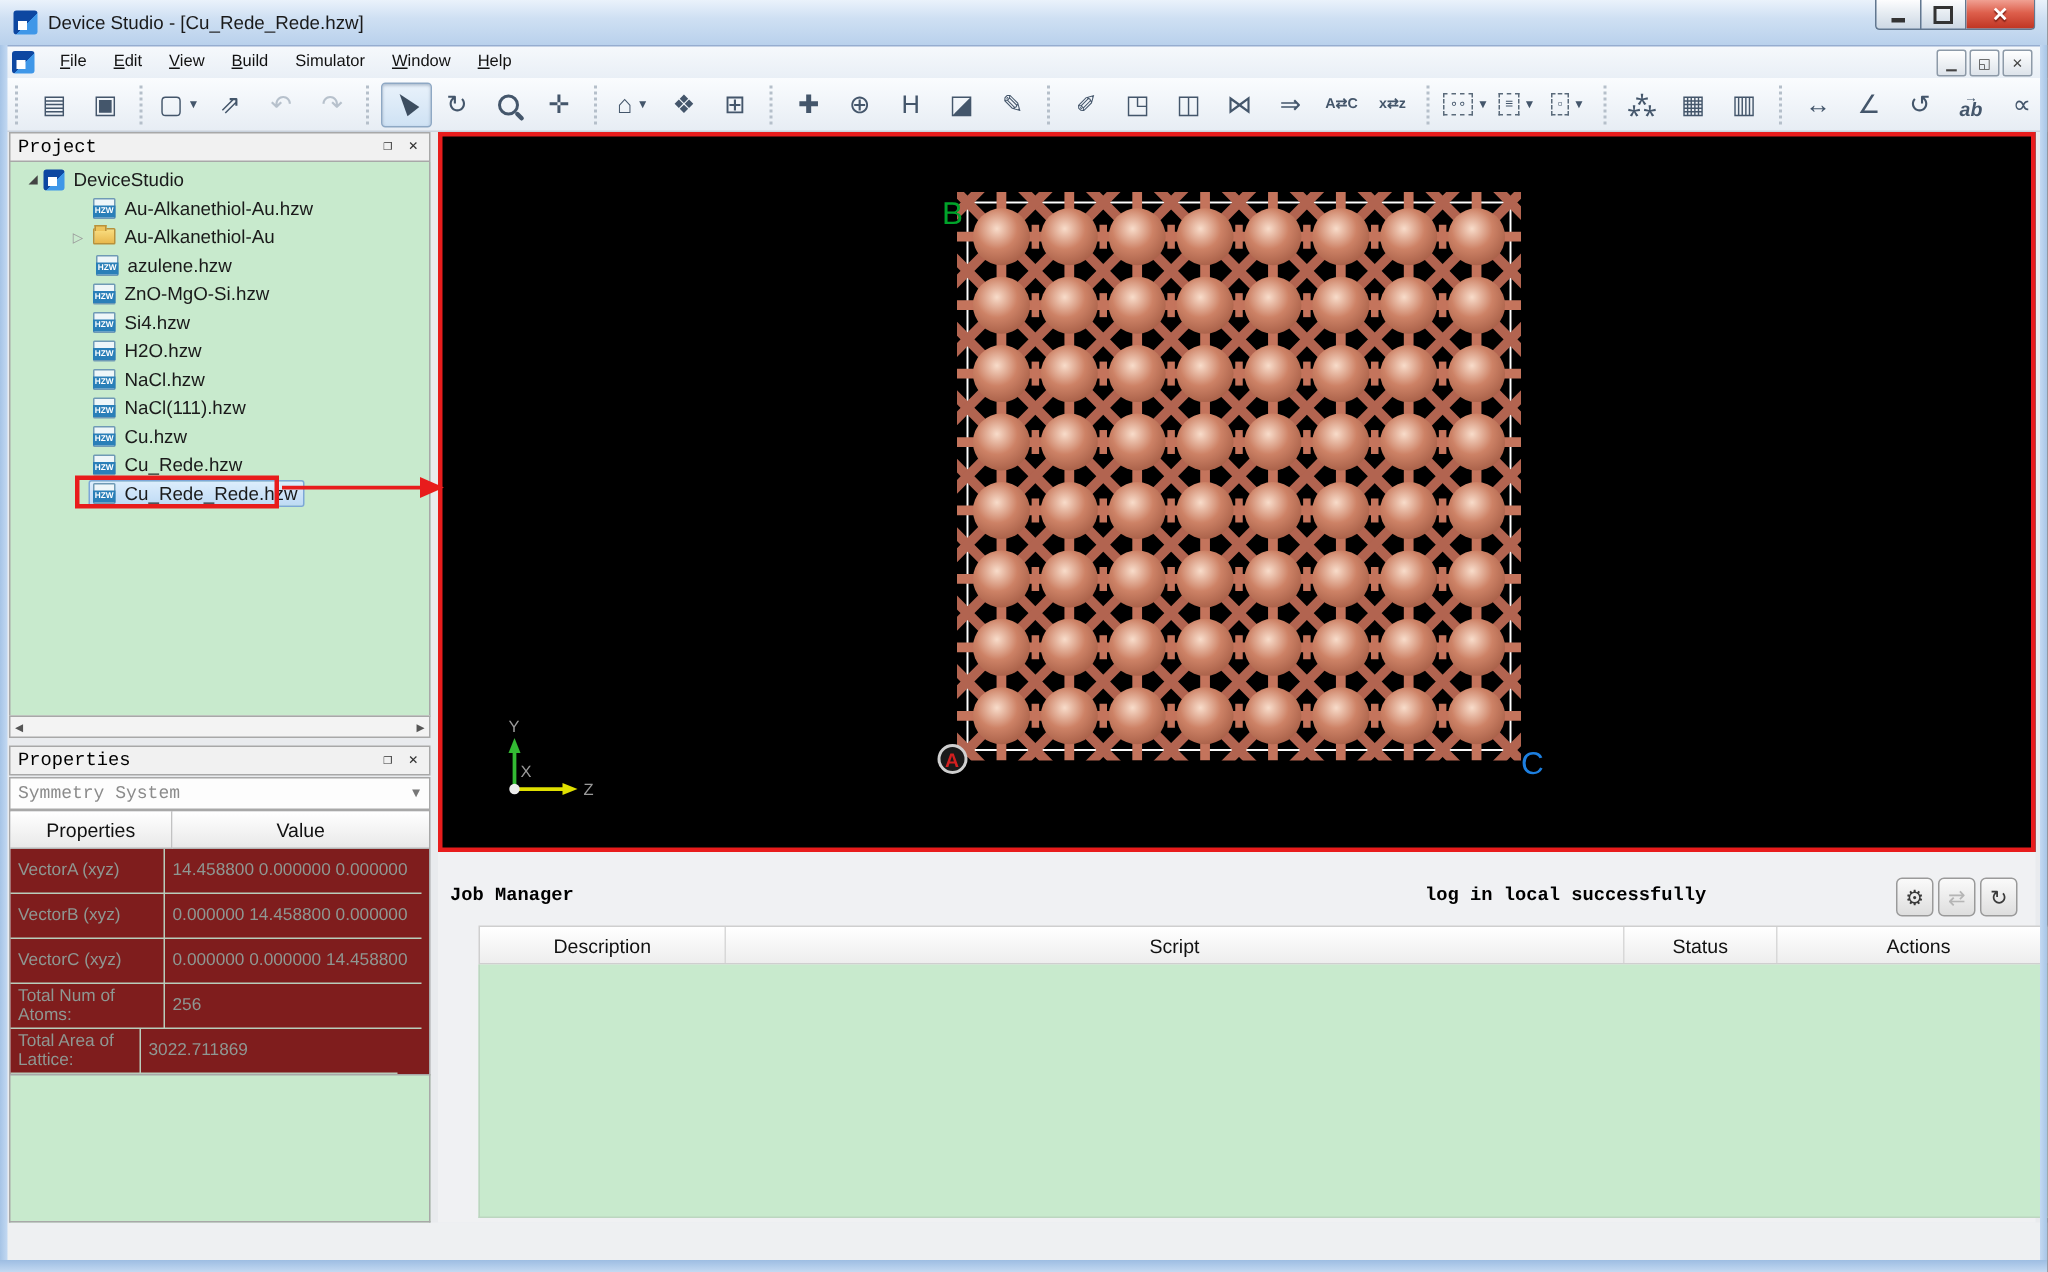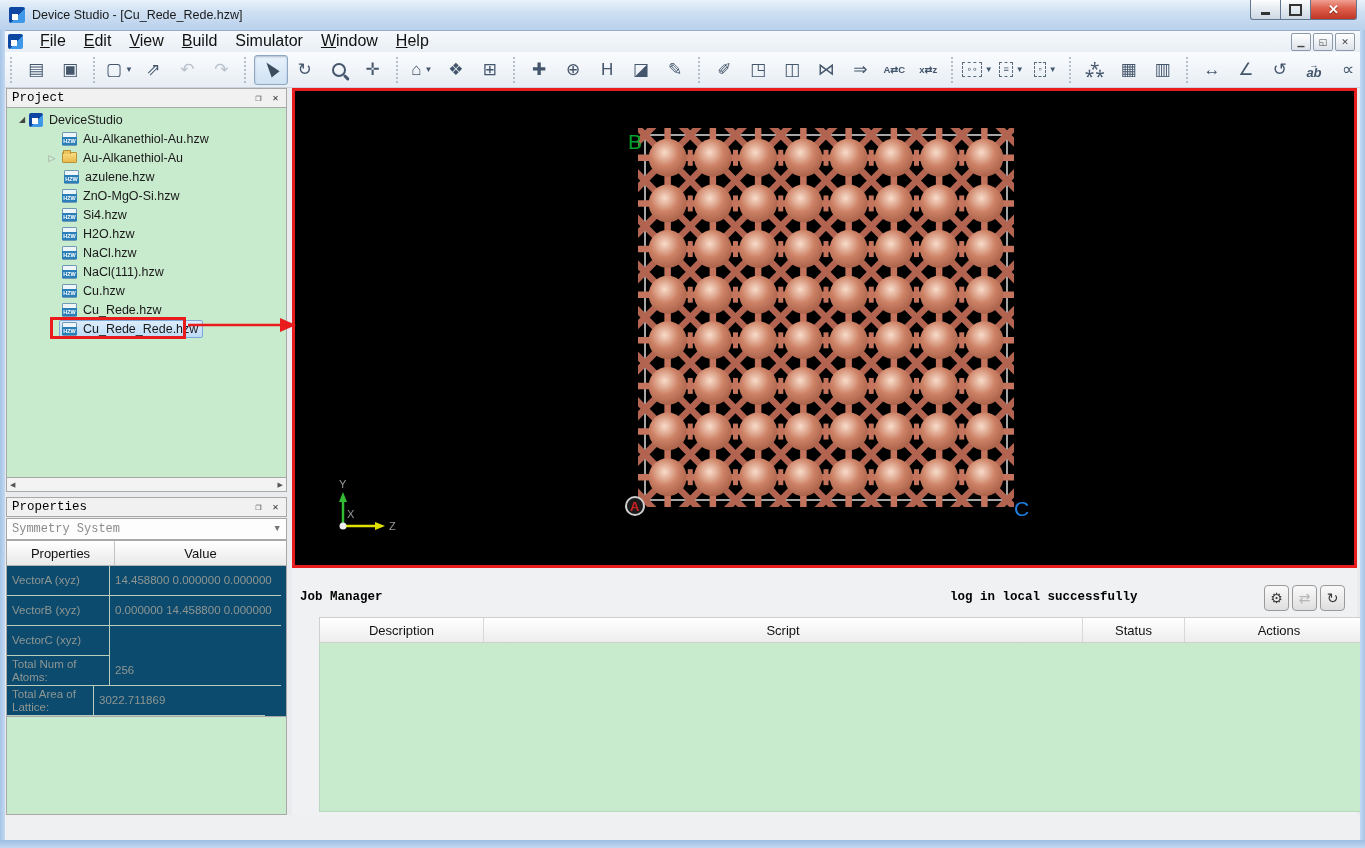--- a/index.html
+++ b/index.html
@@ -24,21 +24,21 @@
   .cap-min{width:29px;border-radius:0 0 0 3px;border-right:none;}
   .cap-max{width:29px;border-right:none;}
   .cap-close{width:45px;border-radius:0 0 3px 0;background:linear-gradient(#f0a092,#dd5f4c 45%,#c03523);}
   .cap-min .bar{width:9px;height:3px;background:#333;margin-top:7px;}
   .cap-max .box{width:9px;height:8px;border:2px solid #333;}
   .cap-close .x{color:#fff;font-size:13px;font-weight:bold;text-shadow:0 1px 1px #7a1a10;}
   
   .menubar{position:absolute;left:0;top:30px;width:1365px;height:22px;background:linear-gradient(#f6f9fc,#e9eff6);
     border-bottom:1px solid #d4dbe4;display:flex;align-items:center;z-index:30;}
   .menubar .app-icon{width:15px;height:15px;margin:0 8px 0 8px;}
-  .menu-item{font-size:16px;color:#111;padding:2px 9px;cursor:default;}
+  .menu-item{font-size:11px;color:#111;padding:2px 9px;cursor:default;}
   .menu-item u{text-decoration:underline;}
   .mdi-btns{position:absolute;right:10px;top:3px;display:flex;gap:2px;}
   .mdi-btn{width:18px;height:16px;border:1px solid #8d9aa8;border-radius:2px;background:linear-gradient(#fff,#dde3ea);
     font-size:9px;color:#444;display:flex;align-items:center;justify-content:center;}
   
   .toolbar{position:absolute;left:0;top:52px;width:1365px;height:36px;
     background:linear-gradient(#fafcfe,#e7edf4);border-bottom:1px solid #c9d2dd;
     display:flex;align-items:center;z-index:30;padding-left:4px;box-sizing:border-box;}
   .tb-sep{width:7px;height:26px;border-left:2px dotted #b5bfca;margin:0 5px 0 6px;}
   .tb-btn{min-width:28px;height:28px;border:1px solid transparent;border-radius:3px;display:flex;align-items:center;
@@ -82,21 +82,21 @@
   .tree-appicon{width:14px;height:14px;margin-right:6px;}
   
   .props-selector{position:absolute;left:6px;top:518px;width:281px;height:22px;background:#fdfdfd;
     border:1px solid #a8a8a8;box-sizing:border-box;display:flex;align-items:center;
     font-family:"Liberation Mono",monospace;font-size:12px;color:#8b8b8b;padding-left:5px;z-index:18;}
   .props-selector .dd{margin-left:auto;padding-right:6px;color:#777;font-size:9px;}
   .props-table{position:absolute;left:6px;top:540px;width:281px;z-index:18;border:1px solid #a8a8a8;box-sizing:border-box;}
   .props-hrow{display:flex;height:25px;}
   .props-hcell{background:linear-gradient(#ffffff,#e9e9e9);border-right:1px solid #c2c2c2;border-bottom:1px solid #b5b5b5;
     font-size:13px;color:#111;display:flex;align-items:center;justify-content:center;box-sizing:border-box;}
-  .props-row{display:flex;height:30px;background:#0c4a6e;}
+  .props-row{display:flex;height:30px;background:#7f1d1d;}
   .props-cell{border-right:1px solid #b9cdbc;border-bottom:1px solid #b9cdbc;box-sizing:border-box;
     font-size:11.5px;color:#8f9792;display:flex;align-items:center;padding-left:5px;line-height:13px;}
   .props-rest{position:absolute;left:6px;top:716px;width:281px;height:99px;background:#c8eacd;
     border:1px solid #a8a8a8;border-top:none;box-sizing:border-box;z-index:17;}
   
   .viewport{position:absolute;left:292px;top:88px;width:1065px;height:480px;background:#000;
     border:3px solid #e81c1c;box-sizing:border-box;z-index:10;}
   .viewport svg{display:block;}
   
   .jobarea{position:absolute;left:292px;top:568px;width:1065px;height:247px;background:#f0f1f3;z-index:9;}
@@ -403,20 +403,21 @@
         <div class="props-row">
           <div class="props-cell" style="width: 103px;">VectorA (xyz)</div>
           <div class="props-cell" style="width: 171px; border-right: none;">14.458800 0.000000 0.000000</div>
         </div>
         <div class="props-row">
           <div class="props-cell" style="width: 103px;">VectorB (xyz)</div>
           <div class="props-cell" style="width: 171px; border-right: none;">0.000000 14.458800 0.000000</div>
         </div>
         <div class="props-row">
           <div class="props-cell" style="width: 103px;">VectorC (xyz)</div>
+          <div class="props-cell" style="width: 171px; border-right: none;">0.000000 0.000000 14.458800</div>
         </div>
         <div class="props-row">
           <div class="props-cell" style="width: 103px;">Total Num of Atoms:</div>
           <div class="props-cell" style="width: 171px; border-right: none;">256</div>
         </div>
         <div class="props-row">
           <div class="props-cell" style="width: 87px;">Total Area of Lattice:</div>
           <div class="props-cell" style="width: 171px; border-right: none;">3022.711869</div>
         </div>
       </div>

